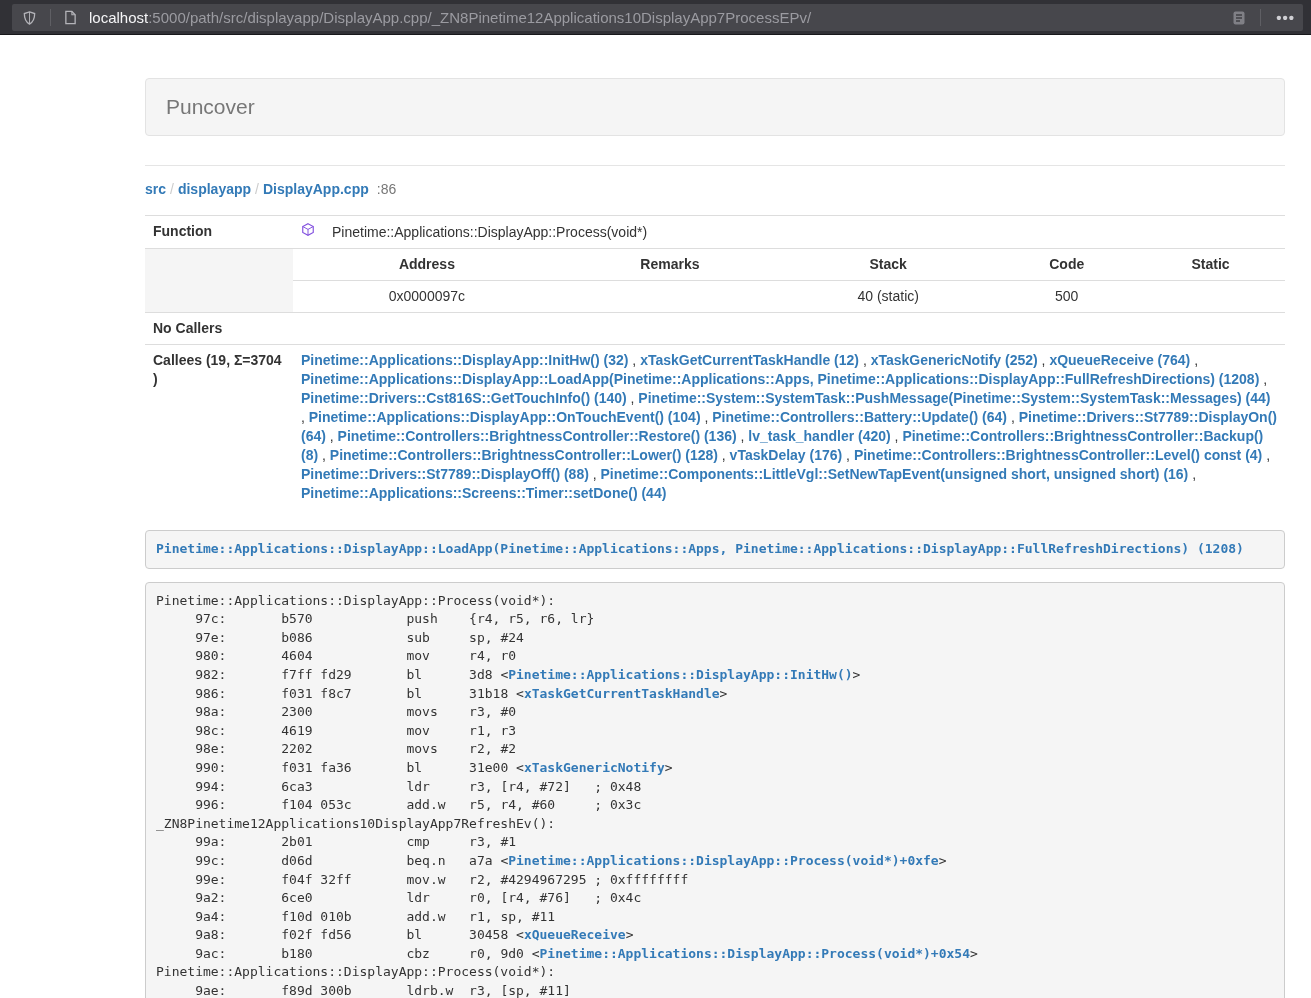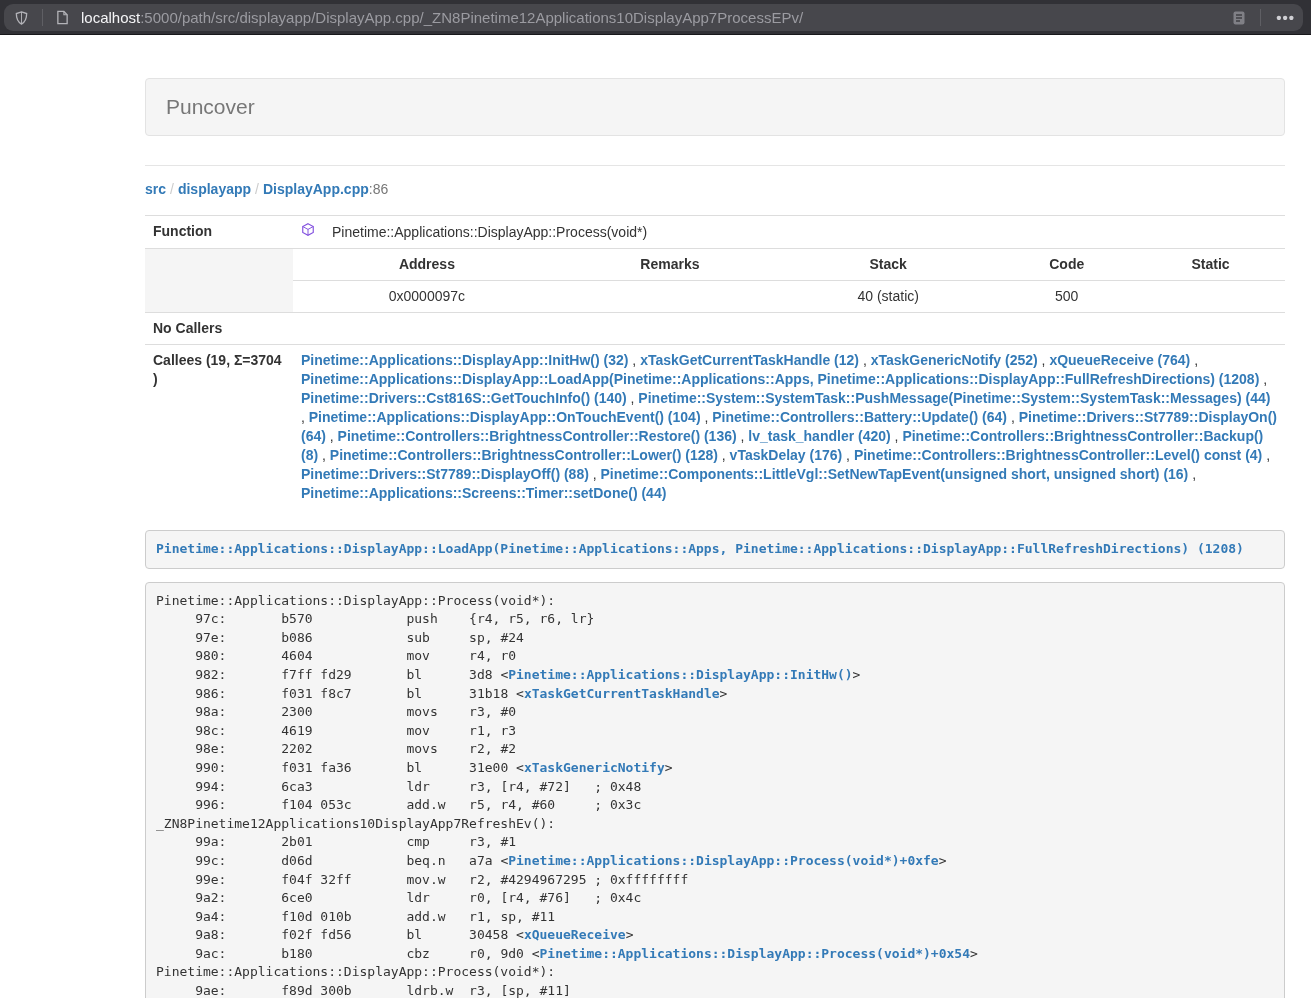--- a/index.html
+++ b/index.html
@@ -1,38 +1,38 @@
 <!DOCTYPE html>
 <html><head>
 <meta charset="utf-8">
 <style>
   * { margin: 0; padding: 0; box-sizing: border-box; }
   html, body { width: 1311px; height: 998px; overflow: hidden; background: #fff;
     font-family: "Liberation Sans", sans-serif; font-size: 14px; color: #333; }
 
   
   .topbar { position: relative; height: 35px; background: #313136; border-bottom: 1px solid #18181b; }
-  .urlfield { position: absolute; top: 4px; left: 4px; right: 8px; height: 27px;
-    background: #47474c; border-radius: 9px; display: flex; align-items: center; }
+  .urlfield { position: absolute; top: 4px; left: 12px; right: 8px; height: 27px;
+    background: #47474c; border-radius: 2px; display: flex; align-items: center; }
   .vdiv { width: 1px; height: 17px; background: #5f5f64; margin: 0 7px; }
   .icon-btn { display: flex; align-items: center; justify-content: center; padding: 0 6px; cursor: pointer; }
   .urltext { font-size: 15px; color: #9b9ba1; white-space: nowrap; overflow: hidden; flex: 1; }
   .urltext .host { color: #f5f5f7; }
   .dots { color: #cfcfd4; font-size: 15px; letter-spacing: 1px; font-weight: bold; padding: 0 8px; }
 
   
   .container { margin-left: 145px; width: 1140px; padding-top: 43px; }
   .jumbotron { background: #f5f5f5; border: 1px solid #e3e3e3; border-radius: 4px;
     padding: 16px 20px; margin-bottom: 29px; }
   .jumbotron h1 { font-size: 21px; font-weight: normal; color: #777; }
   hr { border: none; border-top: 1px solid #e5e5e5; margin-bottom: 13px; }
   a.lnk { color: #337ab7; text-decoration: none; cursor: pointer; font-weight: bold; }
   .breadcrumb { font-size: 14px; line-height: 20px; margin-bottom: 16px; }
   .breadcrumb .sep { color: #ccc; padding: 0 4px; }
-  .breadcrumb .suffix { color: #777; }
+  .breadcrumb .suffix { color: #777; padding-left: 8px; }
 
   
   table.sym { width: 100%; border-collapse: collapse; }
   table.sym > tbody > tr { border-top: 1px solid #ddd; }
   table.sym th, table.sym td { text-align: left; vertical-align: top; padding: 6px 8px;
     font-size: 14px; line-height: 19px; }
   table.sym > tbody > tr > th { width: 148px; font-weight: bold; }
   th.shaded { background: #f5f5f5; }
   td.subcell { padding: 0 !important; }
   table.inner { width: 100%; border-collapse: collapse; }

